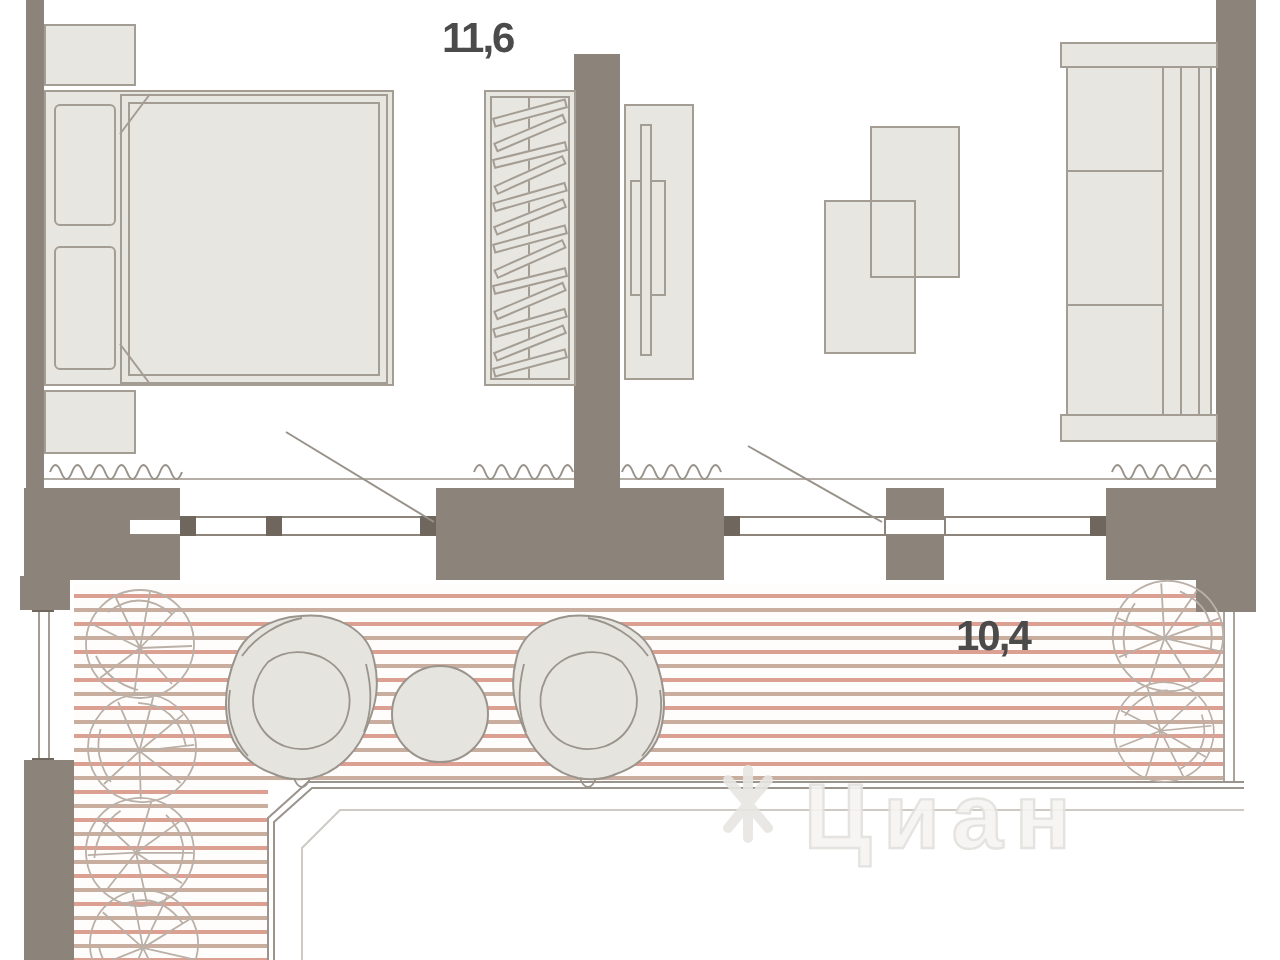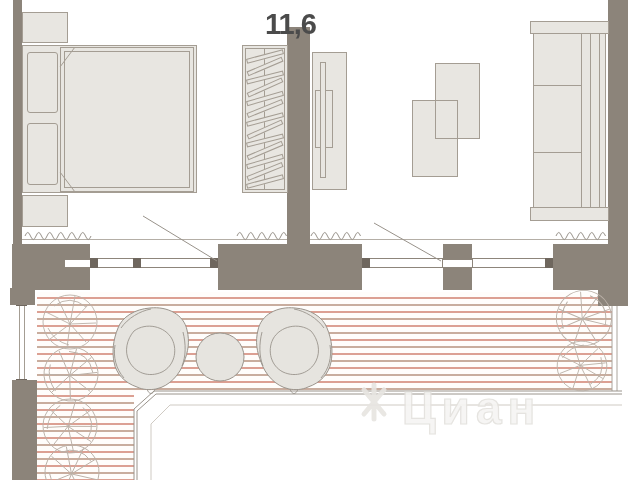--- a/index.html
+++ b/index.html
@@ -24,21 +24,21 @@
   .post{position:absolute;background:var(--dark-post);}
   .deck{
     position:absolute;
     background:repeating-linear-gradient(to bottom,
       #fffdfb 0px 5px, #dca093 5px 7px,
       #fffdfb 7px 12px, #c9ad9e 12px 14px);
   }
   .notch{position:absolute;background:#ffffff;border-top:1px solid #8d857b;border-bottom:1px solid #8d857b;box-sizing:border-box;}
   .hanger{position:absolute;width:38px;height:5px;border:1px solid var(--fur-stroke);background:var(--fur-fill);box-sizing:border-box;}
   .arealabel{
-    position:absolute;color:var(--label);font-size:29px;font-weight:600;letter-spacing:-1px;margin-left:44px;
+    position:absolute;color:var(--label);font-size:21px;font-weight:600;letter-spacing:-1px;
   }
   svg{position:absolute;left:0;top:0;}
 </style>
 </head>
 <body>
 
 <div id="plan">
 
   <div class="deck" style="left:37px;top:292px;width:97px;height:188px;"></div>
   <div class="deck" style="left:134px;top:292px;width:478px;height:99px;"></div>
@@ -178,14 +178,15 @@
 
     <g opacity="0.9">
       <g stroke="#e7e5e1" stroke-width="5" stroke-linecap="round" fill="none">
         <path d="M364 390 L384 414 M384 390 L364 414 M374 385 L374 419"></path>
       </g>
       <text x="402" y="424" font-family="Liberation Sans, sans-serif" font-size="46" font-weight="bold" letter-spacing="6" fill="#f6f5f3" stroke="#e3e1dd" stroke-width="1.2">Циан</text>
     </g>
   </svg>
 
   <div class="arealabel" style="left:221px;top:8px;">11,6</div>
+  <div class="arealabel" style="left:478px;top:307px;">10,4</div>
 
 </div>
 
 </body></html>

